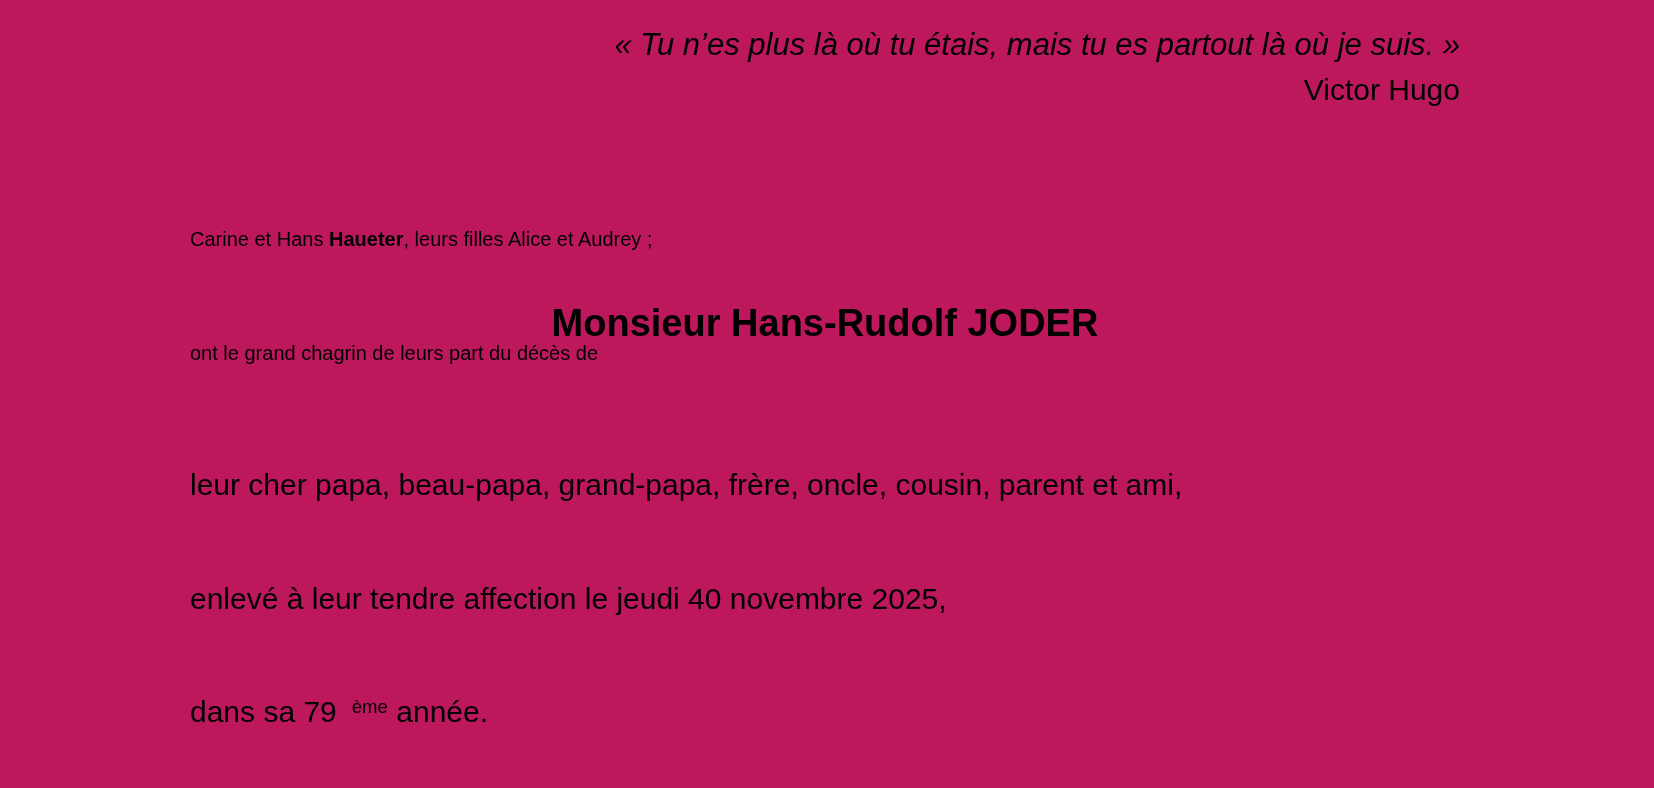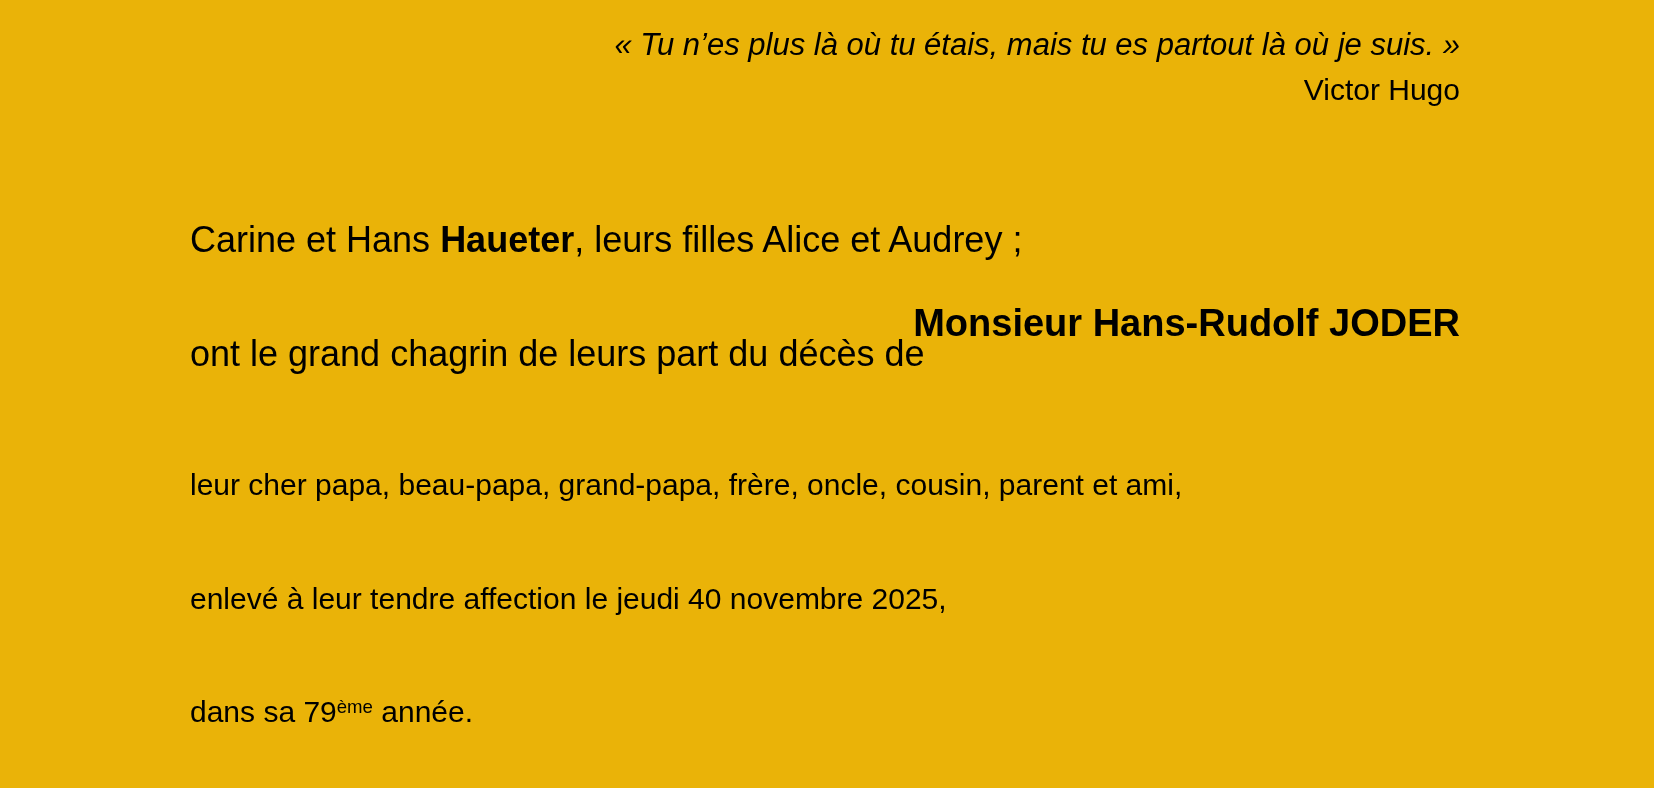--- a/index.html
+++ b/index.html
@@ -4,21 +4,21 @@
 <style>
   html, body {
     margin: 0;
     padding: 0;
     background: #ffffff;
   }
   .page {
     position: relative;
     width: 1654px;
     height: 788px;
-    background: #eab308;
+    background: #be185d;
     color: #000000;
     font-family: "Liberation Sans", sans-serif;
     overflow: hidden;
   }
 
   
   .quote-block {
     position: absolute;
     top: 22px;
     left: 190px;
@@ -35,35 +35,35 @@
     font-size: 30px;
     font-style: normal;
   }
 
   
   .intro-block {
     position: absolute;
     top: 146px;
     left: 190px;
     right: 100px;
-    font-size: 36px;
+    font-size: 20px;
     line-height: 37.7px;
     white-space: pre-wrap;
   }
   .bold-name {
     font-weight: bold;
   }
 
   
   .deceased-title {
     position: absolute;
     top: 300px;
     left: 190px;
     right: 194px;
-    text-align: right;
+    text-align: center;
     font-size: 38px;
     font-weight: bold;
     line-height: 46px;
     white-space: pre-wrap;
   }
 
   
   .details-block {
     position: absolute;
     top: 391px;
@@ -72,20 +72,21 @@
     font-size: 30px;
     line-height: 37.7px;
     white-space: pre-wrap;
   }
   .details-block sup {
     font-size: 62%;
     vertical-align: baseline;
     position: relative;
     top: -0.45em;
     line-height: 0;
+    margin-left: 15px;
   }
 </style>
 </head>
 <body>
 
 <div class="page">
 
   <div class="quote-block">
     <div class="quote-line">« Tu n’es plus là où tu étais, mais tu es partout là où je suis. »</div>
     <div class="quote-author">Victor Hugo</div>

